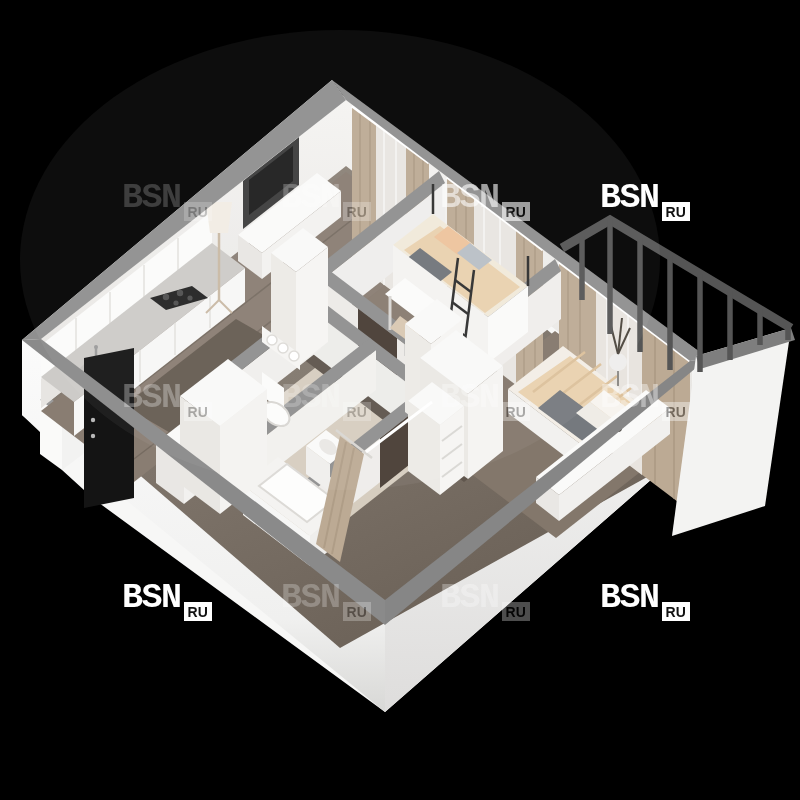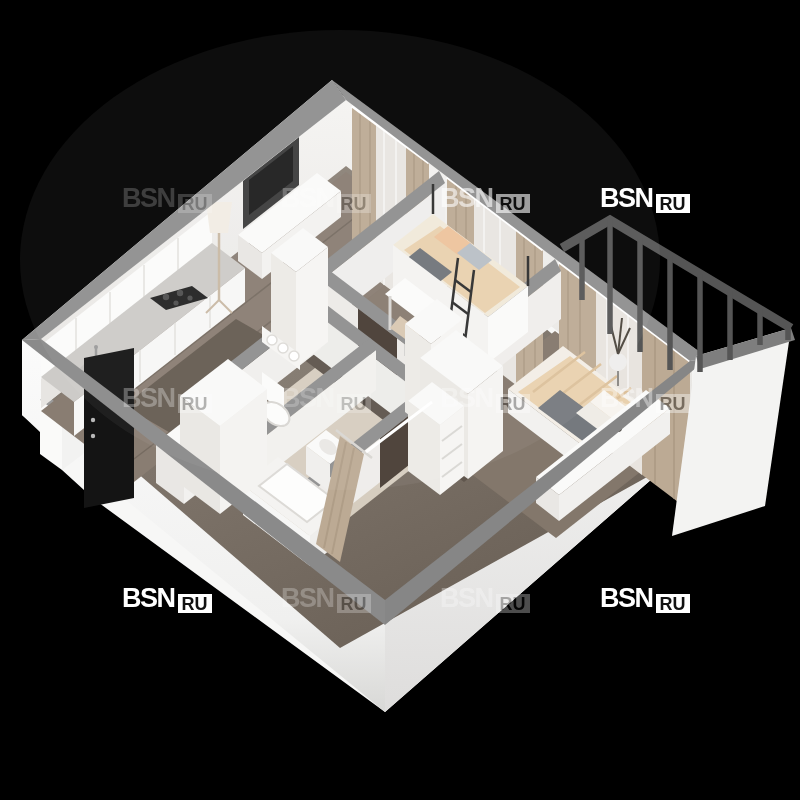--- a/index.html
+++ b/index.html
@@ -1,24 +1,24 @@
 <!DOCTYPE html>
 <html><head>
 <meta charset="utf-8">
 <style>
   html,body{margin:0;padding:0;background:#000;}
   .stage{position:relative;width:800px;height:800px;background:var(--background,#000);overflow:hidden;
          font-family:"Liberation Sans",sans-serif;}
   .stage svg{position:absolute;left:0;top:0;}
   
   .watermark{position:absolute;display:flex;align-items:flex-start;pointer-events:none;white-space:nowrap;}
-  .wm-bsn{color:#fff;font-weight:bold;font-size:27px;line-height:24px;letter-spacing:-1.5px;
-          font-family:Liberation Sans, sans-serif;}
-  .wm-ru{display:inline-block;background:#fff;color:#111;font-weight:bold;font-size:18px;line-height:14px;
-         padding:3px 4px 2px 4px;margin-left:3px;margin-top:8px;letter-spacing:0;}
+  .wm-bsn{color:#fff;font-weight:bold;font-size:35px;line-height:24px;letter-spacing:-1.5px;
+          font-family:Liberation Mono, monospace;}
+  .wm-ru{display:inline-block;background:#fff;color:#111;font-weight:bold;font-size:14px;line-height:14px;
+         padding:3px 4px 2px 4px;margin-left:3px;margin-top:16px;letter-spacing:0;}
   .seam{stroke:#e2e0dd;stroke-width:1.5;}
   .fold{stroke:#a5937d;stroke-width:2;opacity:.55;}
   .sheerfold{stroke:#ffffff;stroke-width:2;opacity:.5;}
   .plank{stroke:#5f564c;stroke-width:1.5;opacity:.45;}
   .metal{stroke:#2e2e2e;stroke-width:2.5;fill:none;}
 </style>
 </head>
 <body>
 
 <div class="stage" style="--background: #000000; --outer_wall: #f7f7f6; --wall_top: #8f8f8f; --inner_wall: #f3f2f0; --floor_wood: #80746a; --floor_dark: #60564d; --tile: #d6cdbf; --curtain: #bcaa94; --sheer: #eceae7; --furniture: #f9f9f8; --tv_screen: #1d1d1d; --door_interior: #473c33; --door_entrance: #141414; --balcony_frame: #555555; --bedding: #e9d1ae; --pillow_peach: #eec39c; --blanket_gray: #75797e;">

